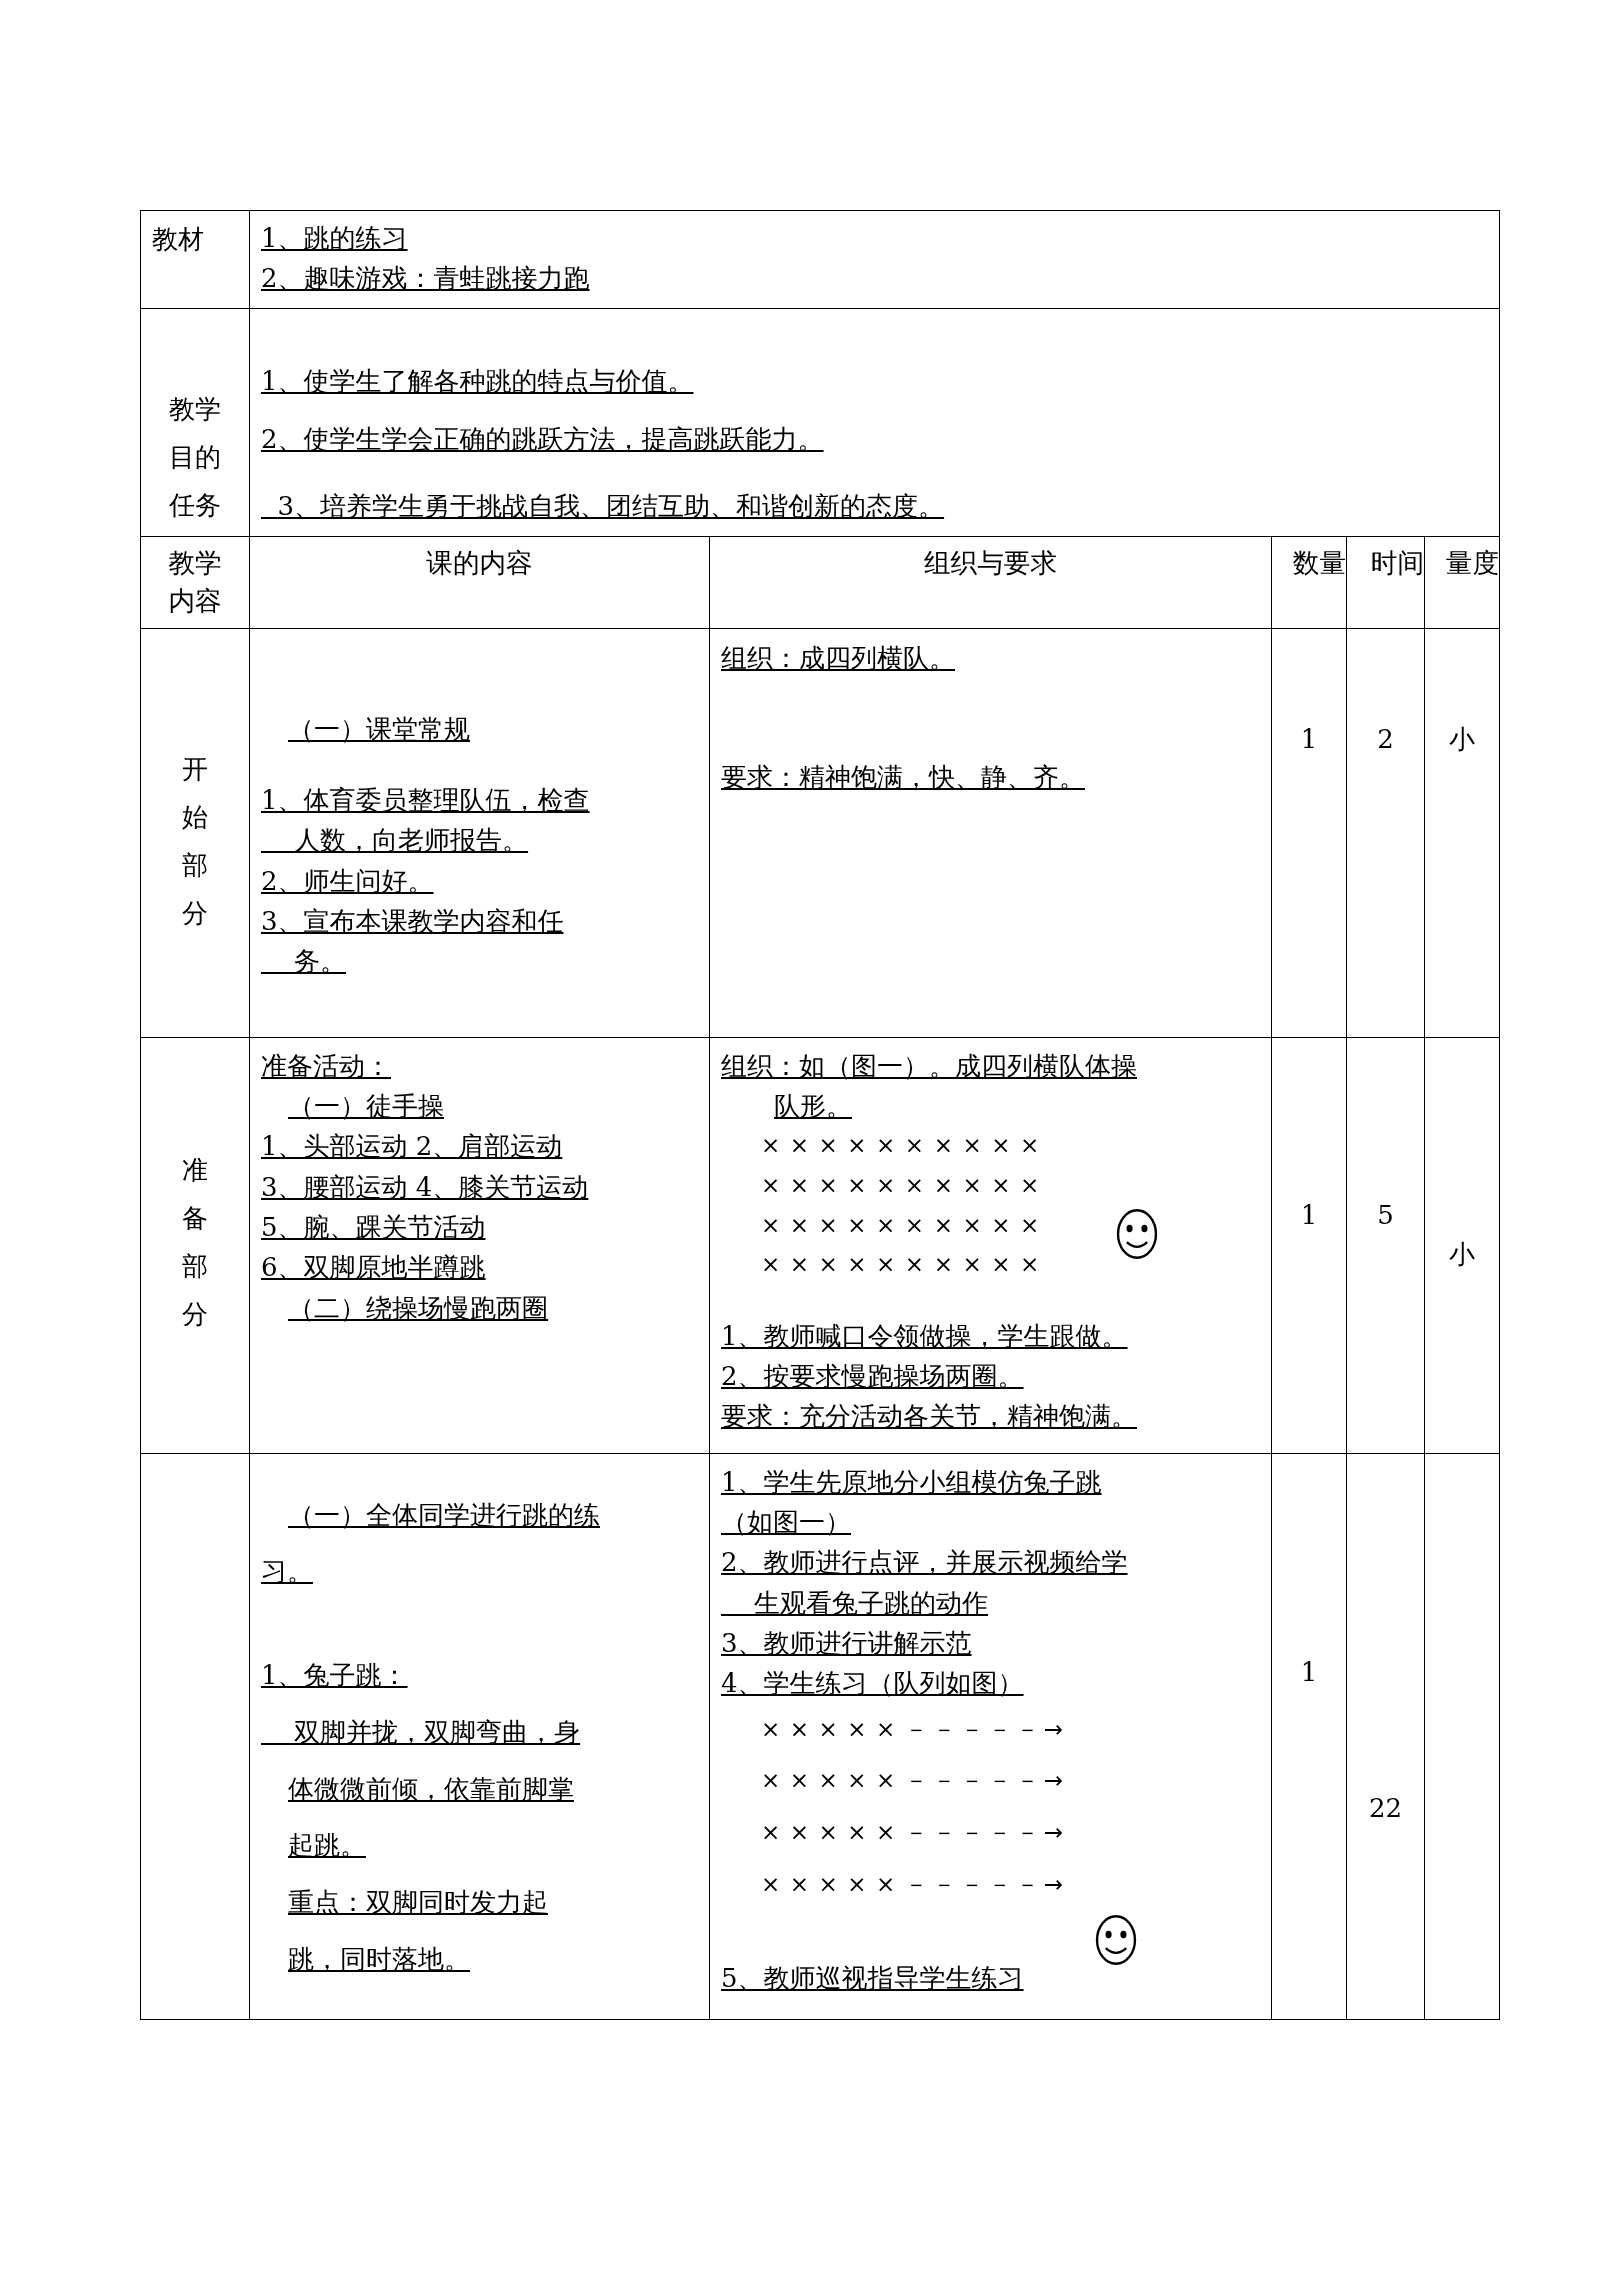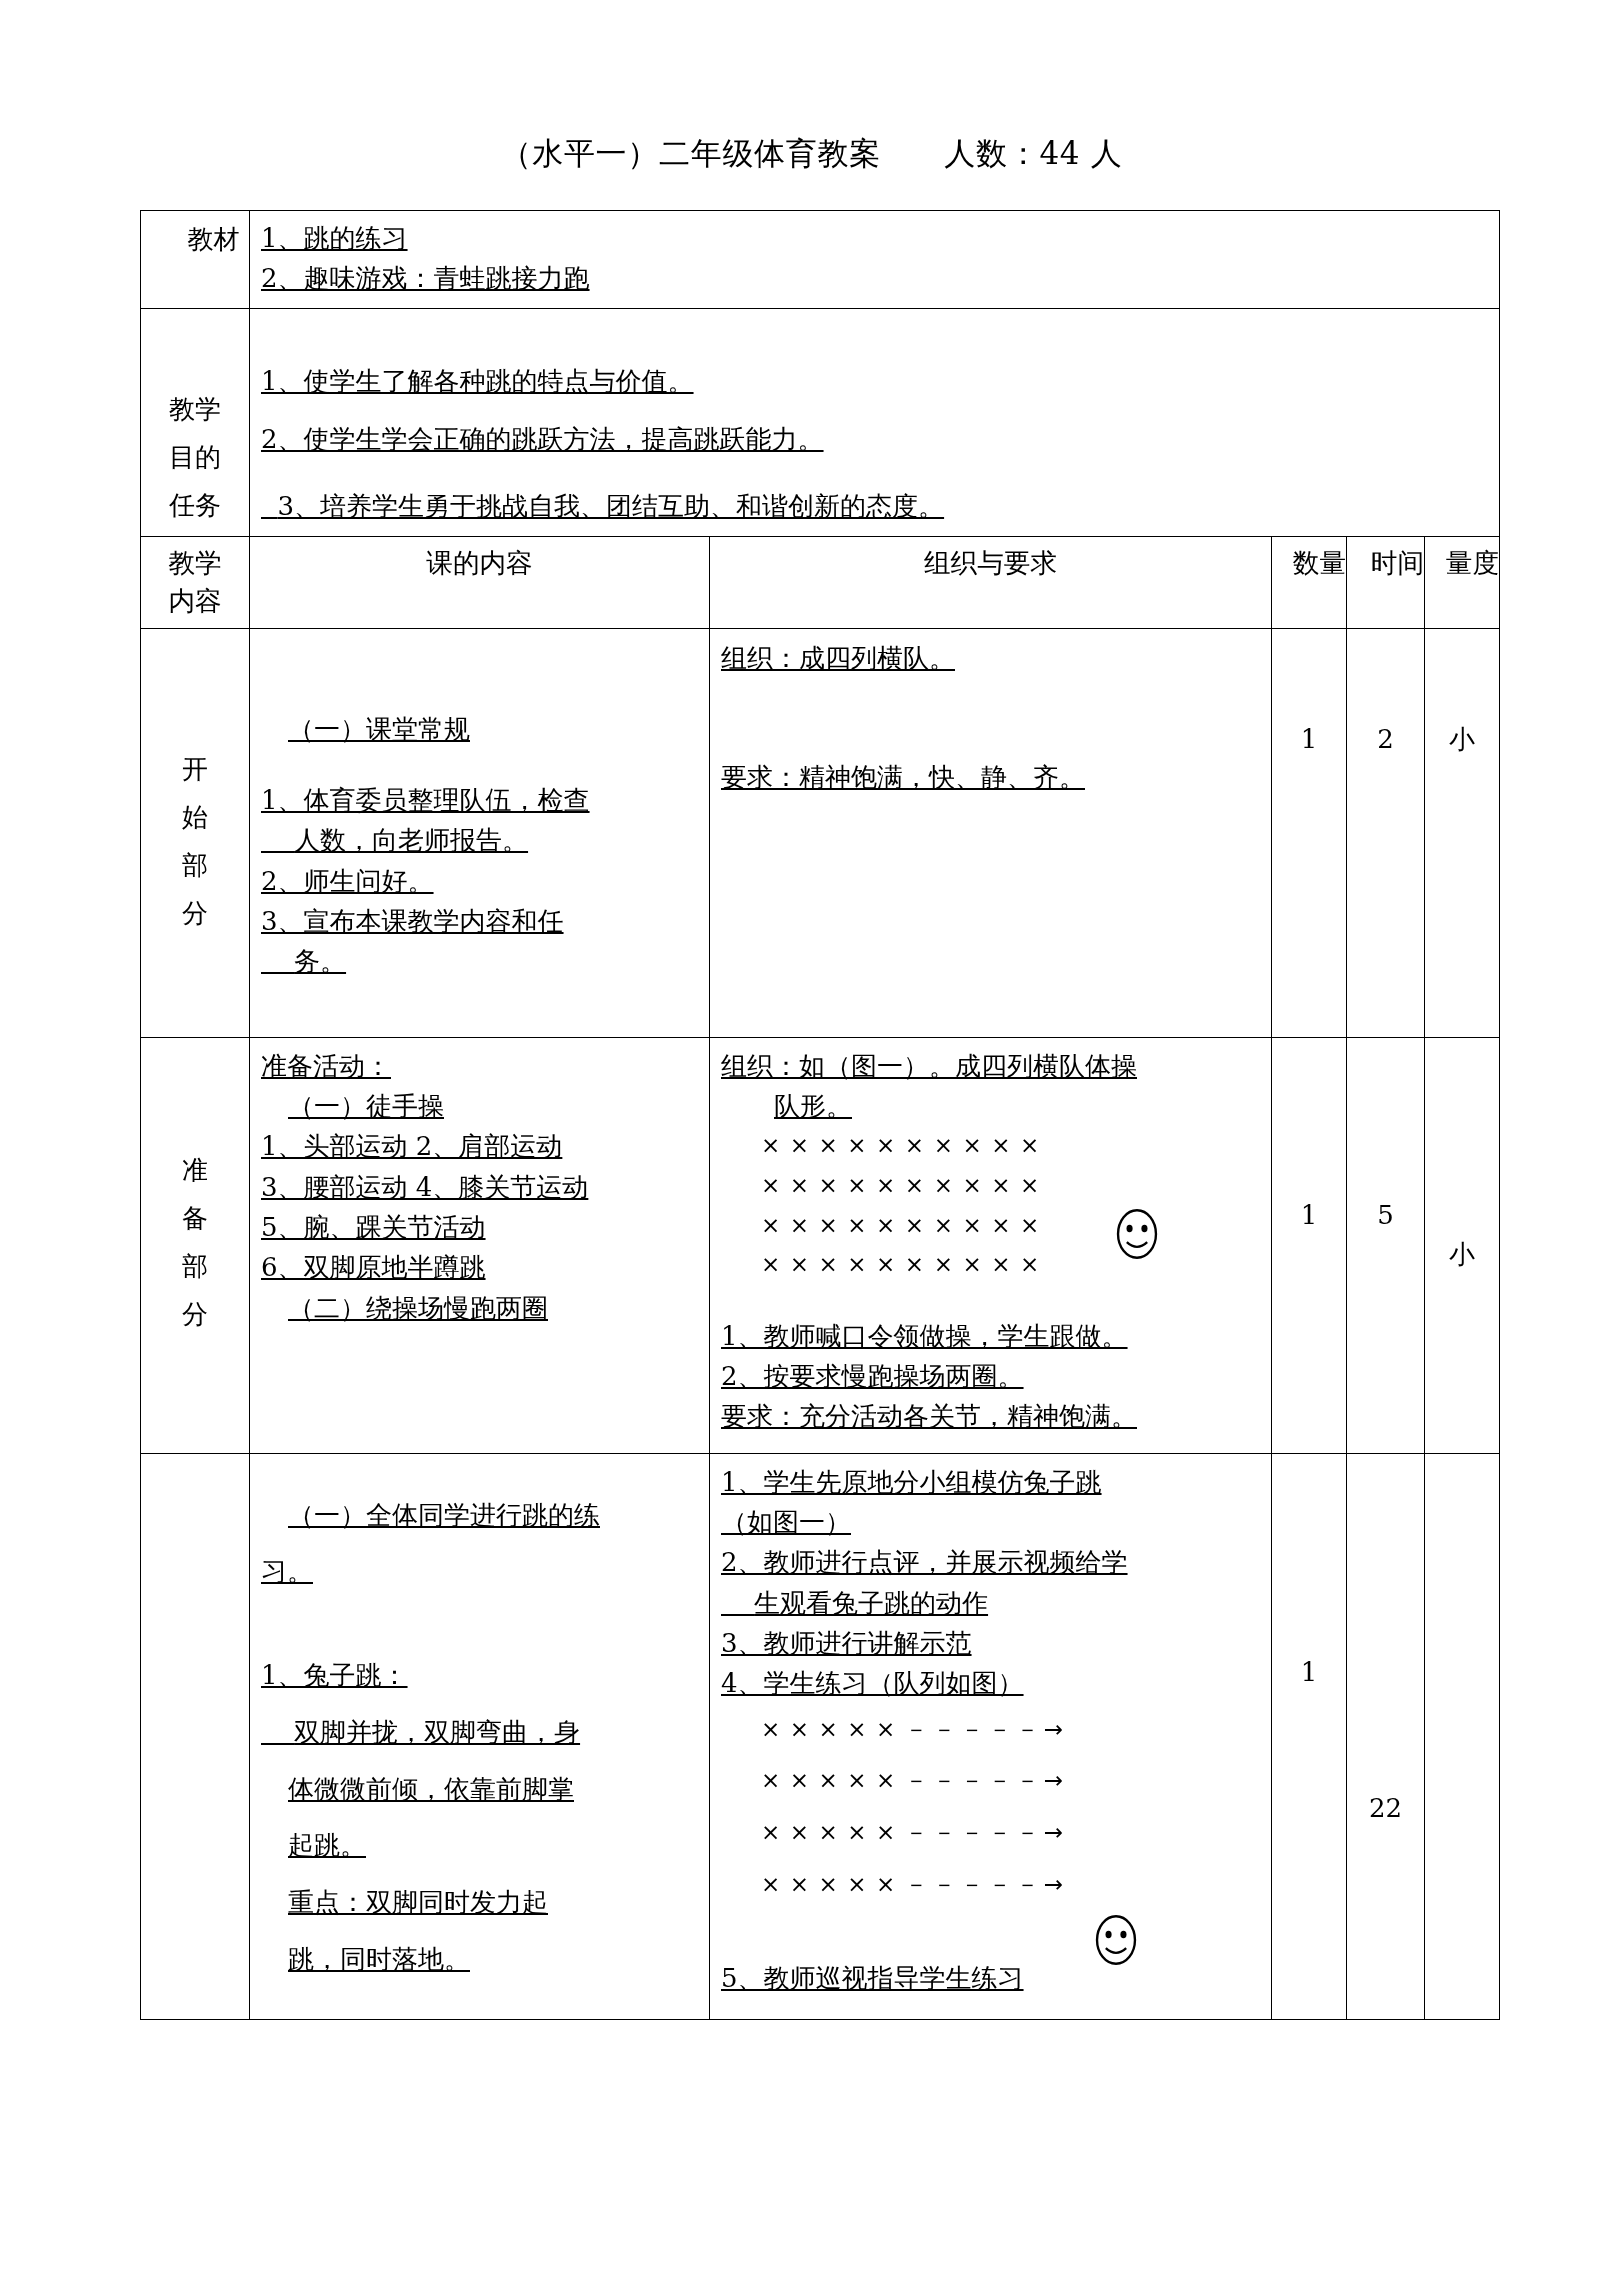--- a/index.html
+++ b/index.html
@@ -53,21 +53,21 @@
 
   
   col.c1 { width: 109px; }
   col.c2 { width: 460px; }
   col.c3 { width: 562px; }
   col.c4 { width: 75px; }
   col.c5 { width: 78px; }
   col.c6 { width: 75px; }
 
   .label-cell {
-    text-align: right;
+    text-align: left;
     font-size: 26px;
     line-height: 1.5;
     padding-top: 8.2px;
   }
   .label-vert {
     text-align: center;
     font-size: 26px;
     line-height: 1.85;
   }
   .hdr {
@@ -120,21 +120,20 @@
   }
   .smiley svg { display: block; }
 
   .rel { position: relative; }
 </style>
 </head>
 <body>
 
 <div class="page">
 
-  <div class="doc-title">（水平一）二年级体育教案　　人数：44 人</div>
 
   <table class="lesson">
     <colgroup>
       <col class="c1">
         <col class="c2">
         <col class="c3">
         <col class="c4">
         <col class="c5">
         <col class="c6">
     </colgroup>

